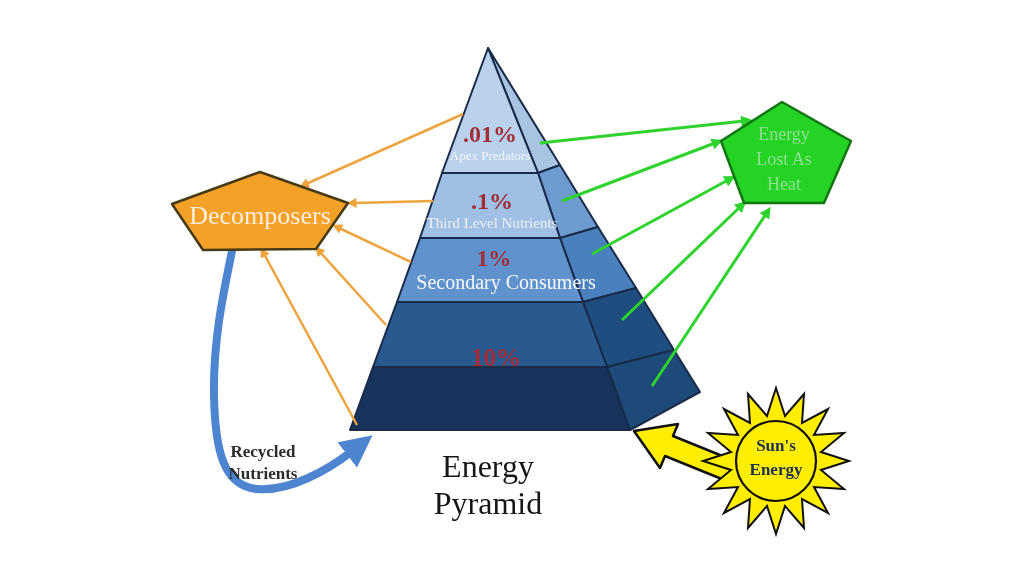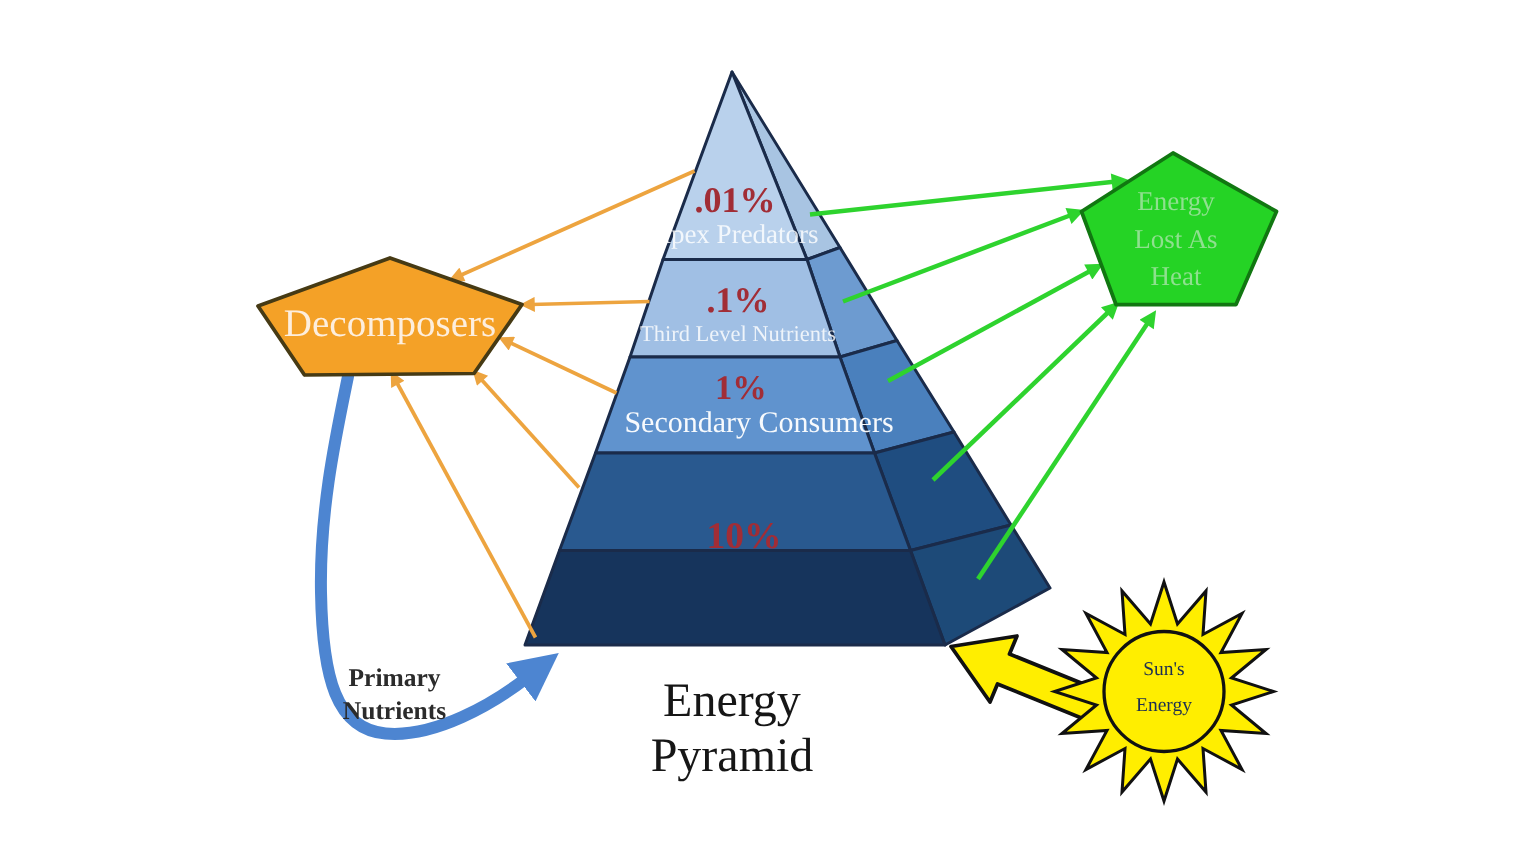--- a/index.html
+++ b/index.html
@@ -4,33 +4,33 @@
 <style>
   html,body{margin:0;padding:0;background:#ffffff;}
   .stage{position:relative;width:884px;height:576px;background:#ffffff;overflow:hidden;
          font-family:"Liberation Serif", serif;}
   .stage svg{position:absolute;left:0;top:0;}
   .txt{position:absolute;transform:translateX(-50%);text-align:center;white-space:nowrap;}
   
   .pct{font-weight:bold;color:var(--percent-text);}
   .lab{color:#ffffff;}
   #lv1{left:490px;top:121px;} #lv1 .pct{font-size:24px;line-height:26px;}
-  #lv1 .lab{font-size:18px;line-height:18px;color:rgba(255,255,255,0.82);}
+  #lv1 .lab{font-size:13px;line-height:18px;color:rgba(255,255,255,0.82);}
   #lv2{left:492px;top:188px;} #lv2 .pct{font-size:24px;line-height:26px;}
   #lv2 .lab{font-size:15px;line-height:18px;color:rgba(255,255,255,0.82);}
   #lv3{left:494px;top:246px;} #lv3 .pct{font-size:23px;line-height:25px;}
   #lv3 .lab{font-size:20px;line-height:23px;color:rgba(255,255,255,0.95);padding-left:24px;}
   #lv4{left:496px;top:308px;} #lv4 .pct{font-size:25px;line-height:27px;margin-top:36px;}
   #lv4 .lab{font-size:26px;line-height:29px;color:#e9eff8;}
   #lv5{left:491px;top:371px;} #lv5 .pct{font-size:24px;line-height:26px;}
   #lv5 .lab{font-size:29px;line-height:31px;color:#e9eff8;}
   
   #decomposers-label{left:260px;top:201px;font-size:26px;color:var(--decomposers-text);}
   #heat-label{left:784px;top:122px;font-size:18px;line-height:25px;color:var(--heat-text);}
-  #sun-label{left:776px;top:434px;font-size:13px;line-height:24px;font-weight:normal;color:var(--sun-text);}
+  #sun-label{left:776px;top:434px;font-size:17px;line-height:24px;font-weight:bold;color:var(--sun-text);}
   #recycled-label{left:263px;top:441px;font-size:17px;line-height:22px;font-weight:bold;color:var(--recycled-text);}
   #main-title{left:488px;top:448px;font-size:32px;line-height:37px;color:var(--title-text);}
 </style>
 </head>
 <body>
 
 <div class="stage">
 
   <svg width="1024" height="576" viewBox="0 0 1024 576">
     <defs>
@@ -114,21 +114,21 @@
     <div>Lost As</div>
     <div>Heat</div>
   </div>
 
   <div class="txt" id="sun-label">
     <div>Sun's</div>
     <div>Energy</div>
   </div>
 
   <div class="txt" id="recycled-label">
-    <div>Primary</div>
+    <div>Recycled</div>
     <div>Nutrients</div>
   </div>
 
   <div class="txt" id="main-title">
     <div>Energy</div>
     <div>Pyramid</div>
   </div>
 
 </div>
 

